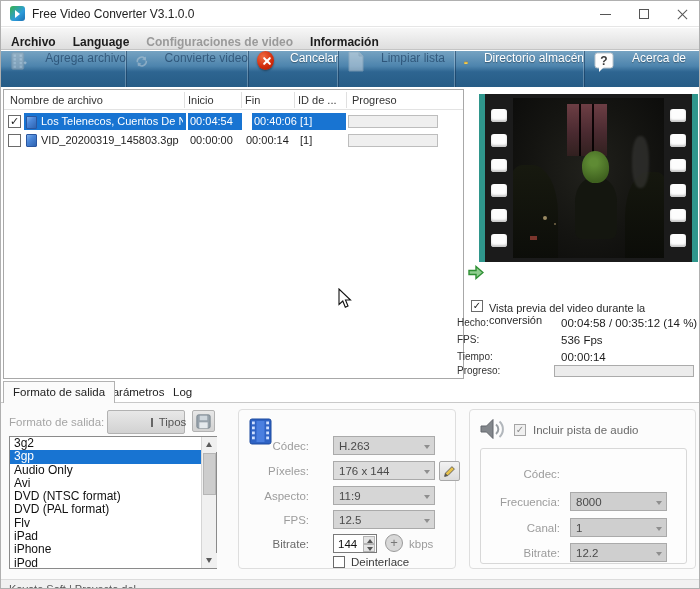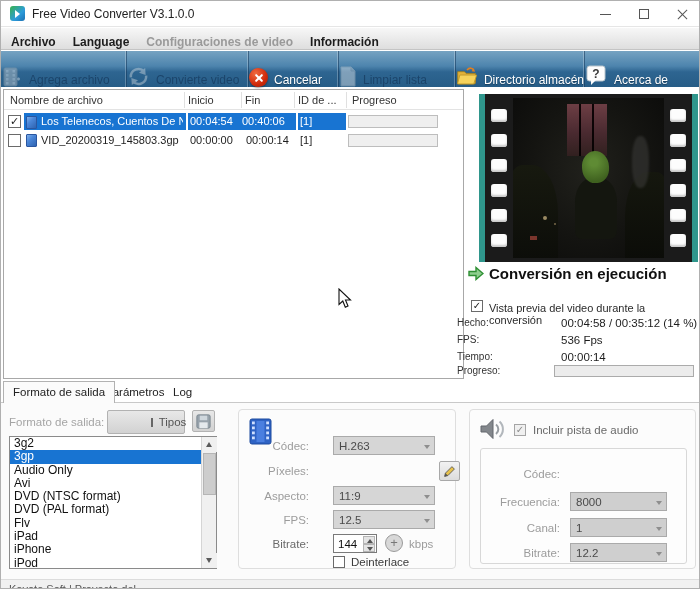--- a/index.html
+++ b/index.html
@@ -25,21 +25,21 @@
   
   .menubar { position:absolute; left:0; top:27px; width:700px; height:22px;
     background:linear-gradient(#f7f7f7,#dedede); border-bottom:1px solid #c4c4c4;
     display:flex; align-items:flex-end; padding-left:10px; gap:17px; }
   .menu-item { font-size:12px; font-weight:bold; color:#1c1c1c; }
   .menu-item.disabled { color:#9a9a9a; }
   
   .toolbar { position:absolute; left:0; top:50px; width:700px; height:36px;
     background:linear-gradient(180deg,#76a3c2 0%,#4d84ad 42%,#2e6591 58%,#265c86 100%);
     display:flex; }
-  .tb-btn { height:100%; display:flex; align-items:flex-end; justify-content:flex-start; gap:6px; 
+  .tb-btn { height:100%; display:flex; align-items:flex-start; justify-content:flex-start; gap:16px; padding-left:8px;
     border-right:1px solid rgba(20,55,90,.55); box-shadow:inset -1px 0 0 rgba(255,255,255,.25); }
   .tb-label { font-size:12px; color:#fff; text-shadow:0 1px 1px rgba(0,0,0,.35); white-space:nowrap; }
   .tb-btn.disabled .tb-label { color:rgba(16,48,84,.6); text-shadow:none; }
   .tb-btn.disabled svg { opacity:.45; }
   .cancel-circle { position:relative; width:19px; height:19px; border-radius:50%;
     background:radial-gradient(circle at 35% 30%,#f06a40,#d0290a 60%,#9c1e06); box-shadow:0 1px 2px rgba(0,0,0,.4); }
   .cancel-circle::before, .cancel-circle::after { content:""; position:absolute; left:4.5px; top:8.5px; width:10px; height:2px; background:#fff; border-radius:1px; }
   .cancel-circle::before { transform:rotate(45deg); }
   .cancel-circle::after { transform:rotate(-45deg); }
   
@@ -233,21 +233,21 @@
 
     <div class="fl-row" style="top:22px">
       <span class="cbx row-cbx">✓</span>
       <span class="selseg" style="left:20px; width:162px">
         <span class="file-ico" style="left:2px"></span>
         <span class="cell" style="left:17px; max-width:142px">Los Telenecos, Cuentos De N...</span>
       </span>
       <span class="selseg" style="left:184px; width:54px">
           <span class="cell" style="left:2px">00:04:54</span>
         </span>
-      <span class="selseg" style="left:236px; width:56px">
+      <span class="selseg" style="left:248px; width:56px">
           <span class="cell" style="left:2px">00:40:06</span>
         </span>
       <span class="selseg" style="left:294px; width:48px">
           <span class="cell" style="left:2px">[1]</span>
         </span>
       <span class="pbar"><span class="pfill" style="width: 13%;"></span></span>
     </div>
 
     <div class="fl-row" style="top:41px">
       <span class="cbx row-cbx"></span>
@@ -288,21 +288,20 @@
           <div class="hole"></div>
           <div class="hole"></div>
       </div>
     </div>
   </div>
 
   <div class="conv-head">
     <svg width="16" height="15" viewBox="0 0 16 15">
       <path d="M1 5.5 h7 V1.5 L15 7.5 L8 13.5 V9.5 H1 Z" fill="#8fce8f" stroke="#2e8f33" stroke-width="1.4"></path>
     </svg>
-    <span class="conv-title">Conversión en ejecución</span>
   </div>
   <div class="conv-prev">
     <span class="cbx">✓</span>
     <span class="conv-prev-label">Vista previa del video durante la conversión</span>
   </div>
 
   <span class="stat-label" style="top:316px">Hecho:</span>
   <span class="stat-value" style="top:316px">00:04:58 / 00:35:12  (14 %)</span>
   <span class="stat-label" style="top:333px">FPS:</span>
   <span class="stat-value" style="top:333px">536 Fps</span>
@@ -372,20 +371,24 @@
         </g>
       </svg>
 
       <span class="fld-label" style="right:146px;top:30px">Códec:</span>
       <div class="combo" style="left:94px;top:26px;width:102px">
         <span>H.263</span>
           <span class="chev"></span>
       </div>
 
       <span class="fld-label" style="right:146px;top:55px">Píxeles:</span>
+      <div class="combo" style="left:94px;top:51px;width:102px;background:#dcdcdc">
+        <span>176 x 144</span>
+          <span class="chev"></span>
+      </div>
       <div class="pencil-btn" style="left:200px;top:51px">
         <svg width="13" height="13" viewBox="0 0 16 16">
           <path d="M2 14 l1 -4 8 -8 3 3 -8 8 Z" fill="#e8c24a" stroke="#4a4a4a" stroke-width="1"></path>
           <path d="M2 14 l4 -1 -3 -3 Z" fill="#555"></path>
         </svg>
       </div>
 
       <span class="fld-label" style="right:146px;top:80px">Aspecto:</span>
       <div class="combo" style="left:94px;top:76px;width:102px">
         <span>11:9</span>

